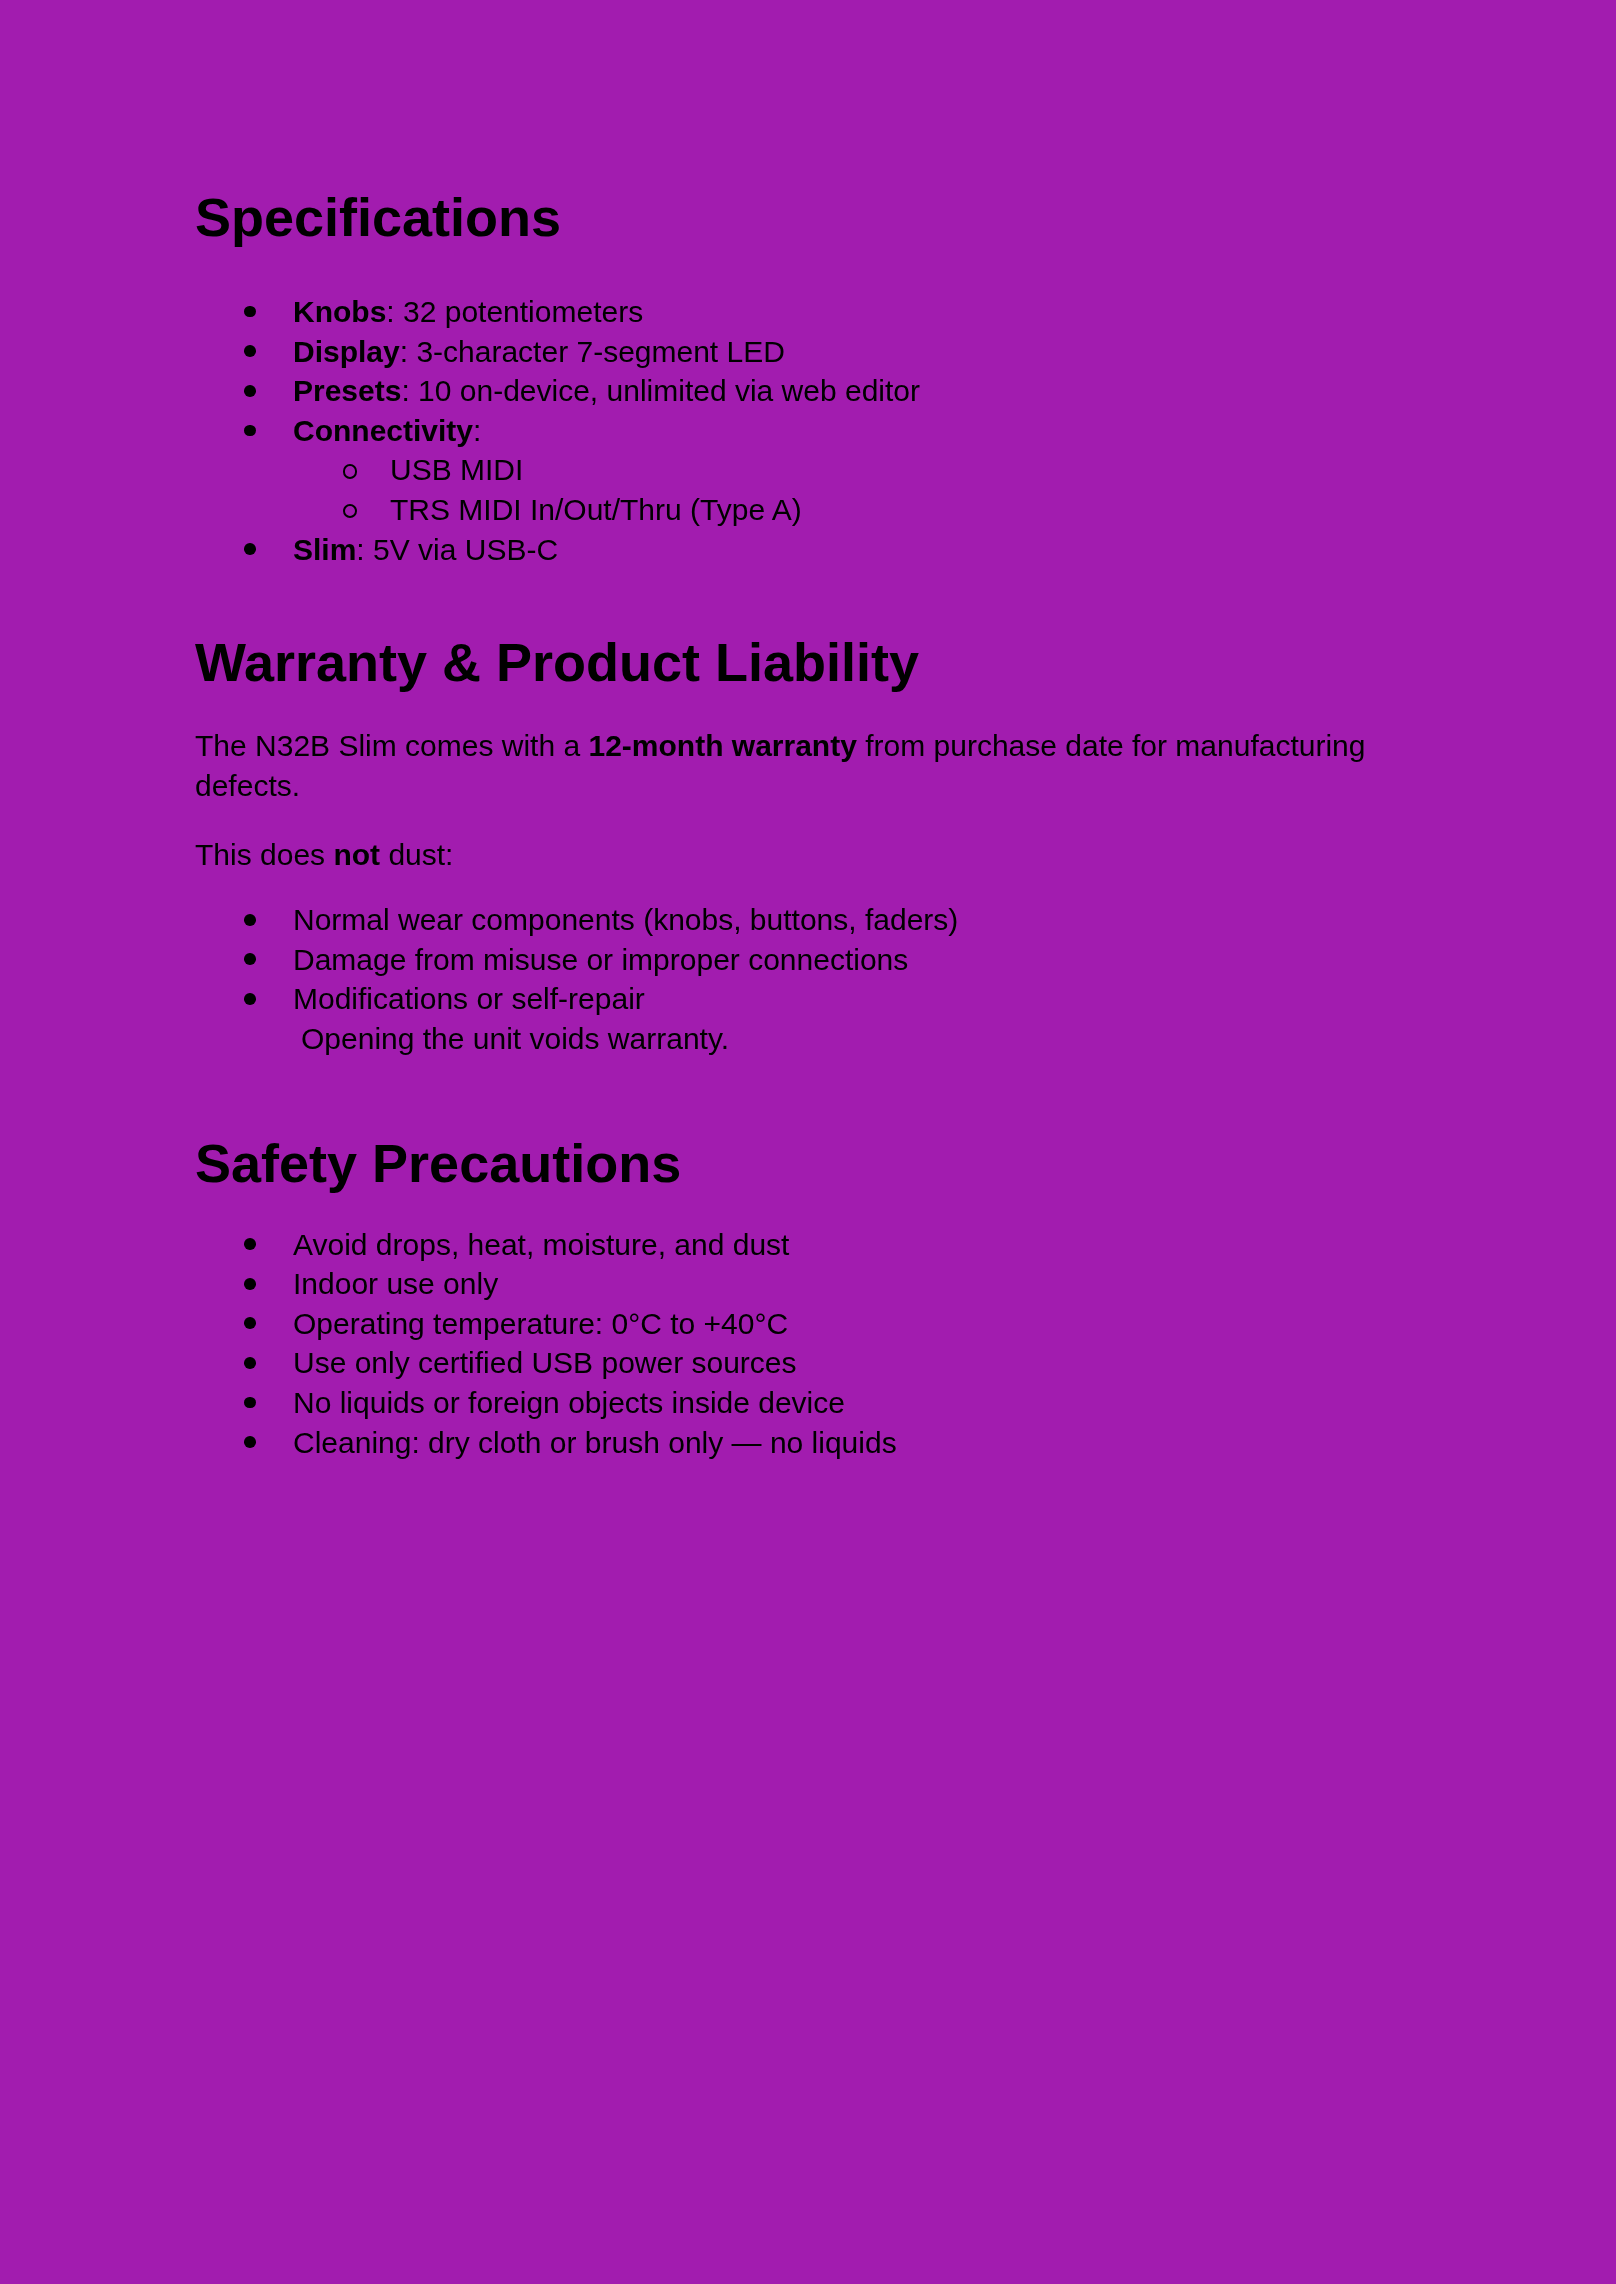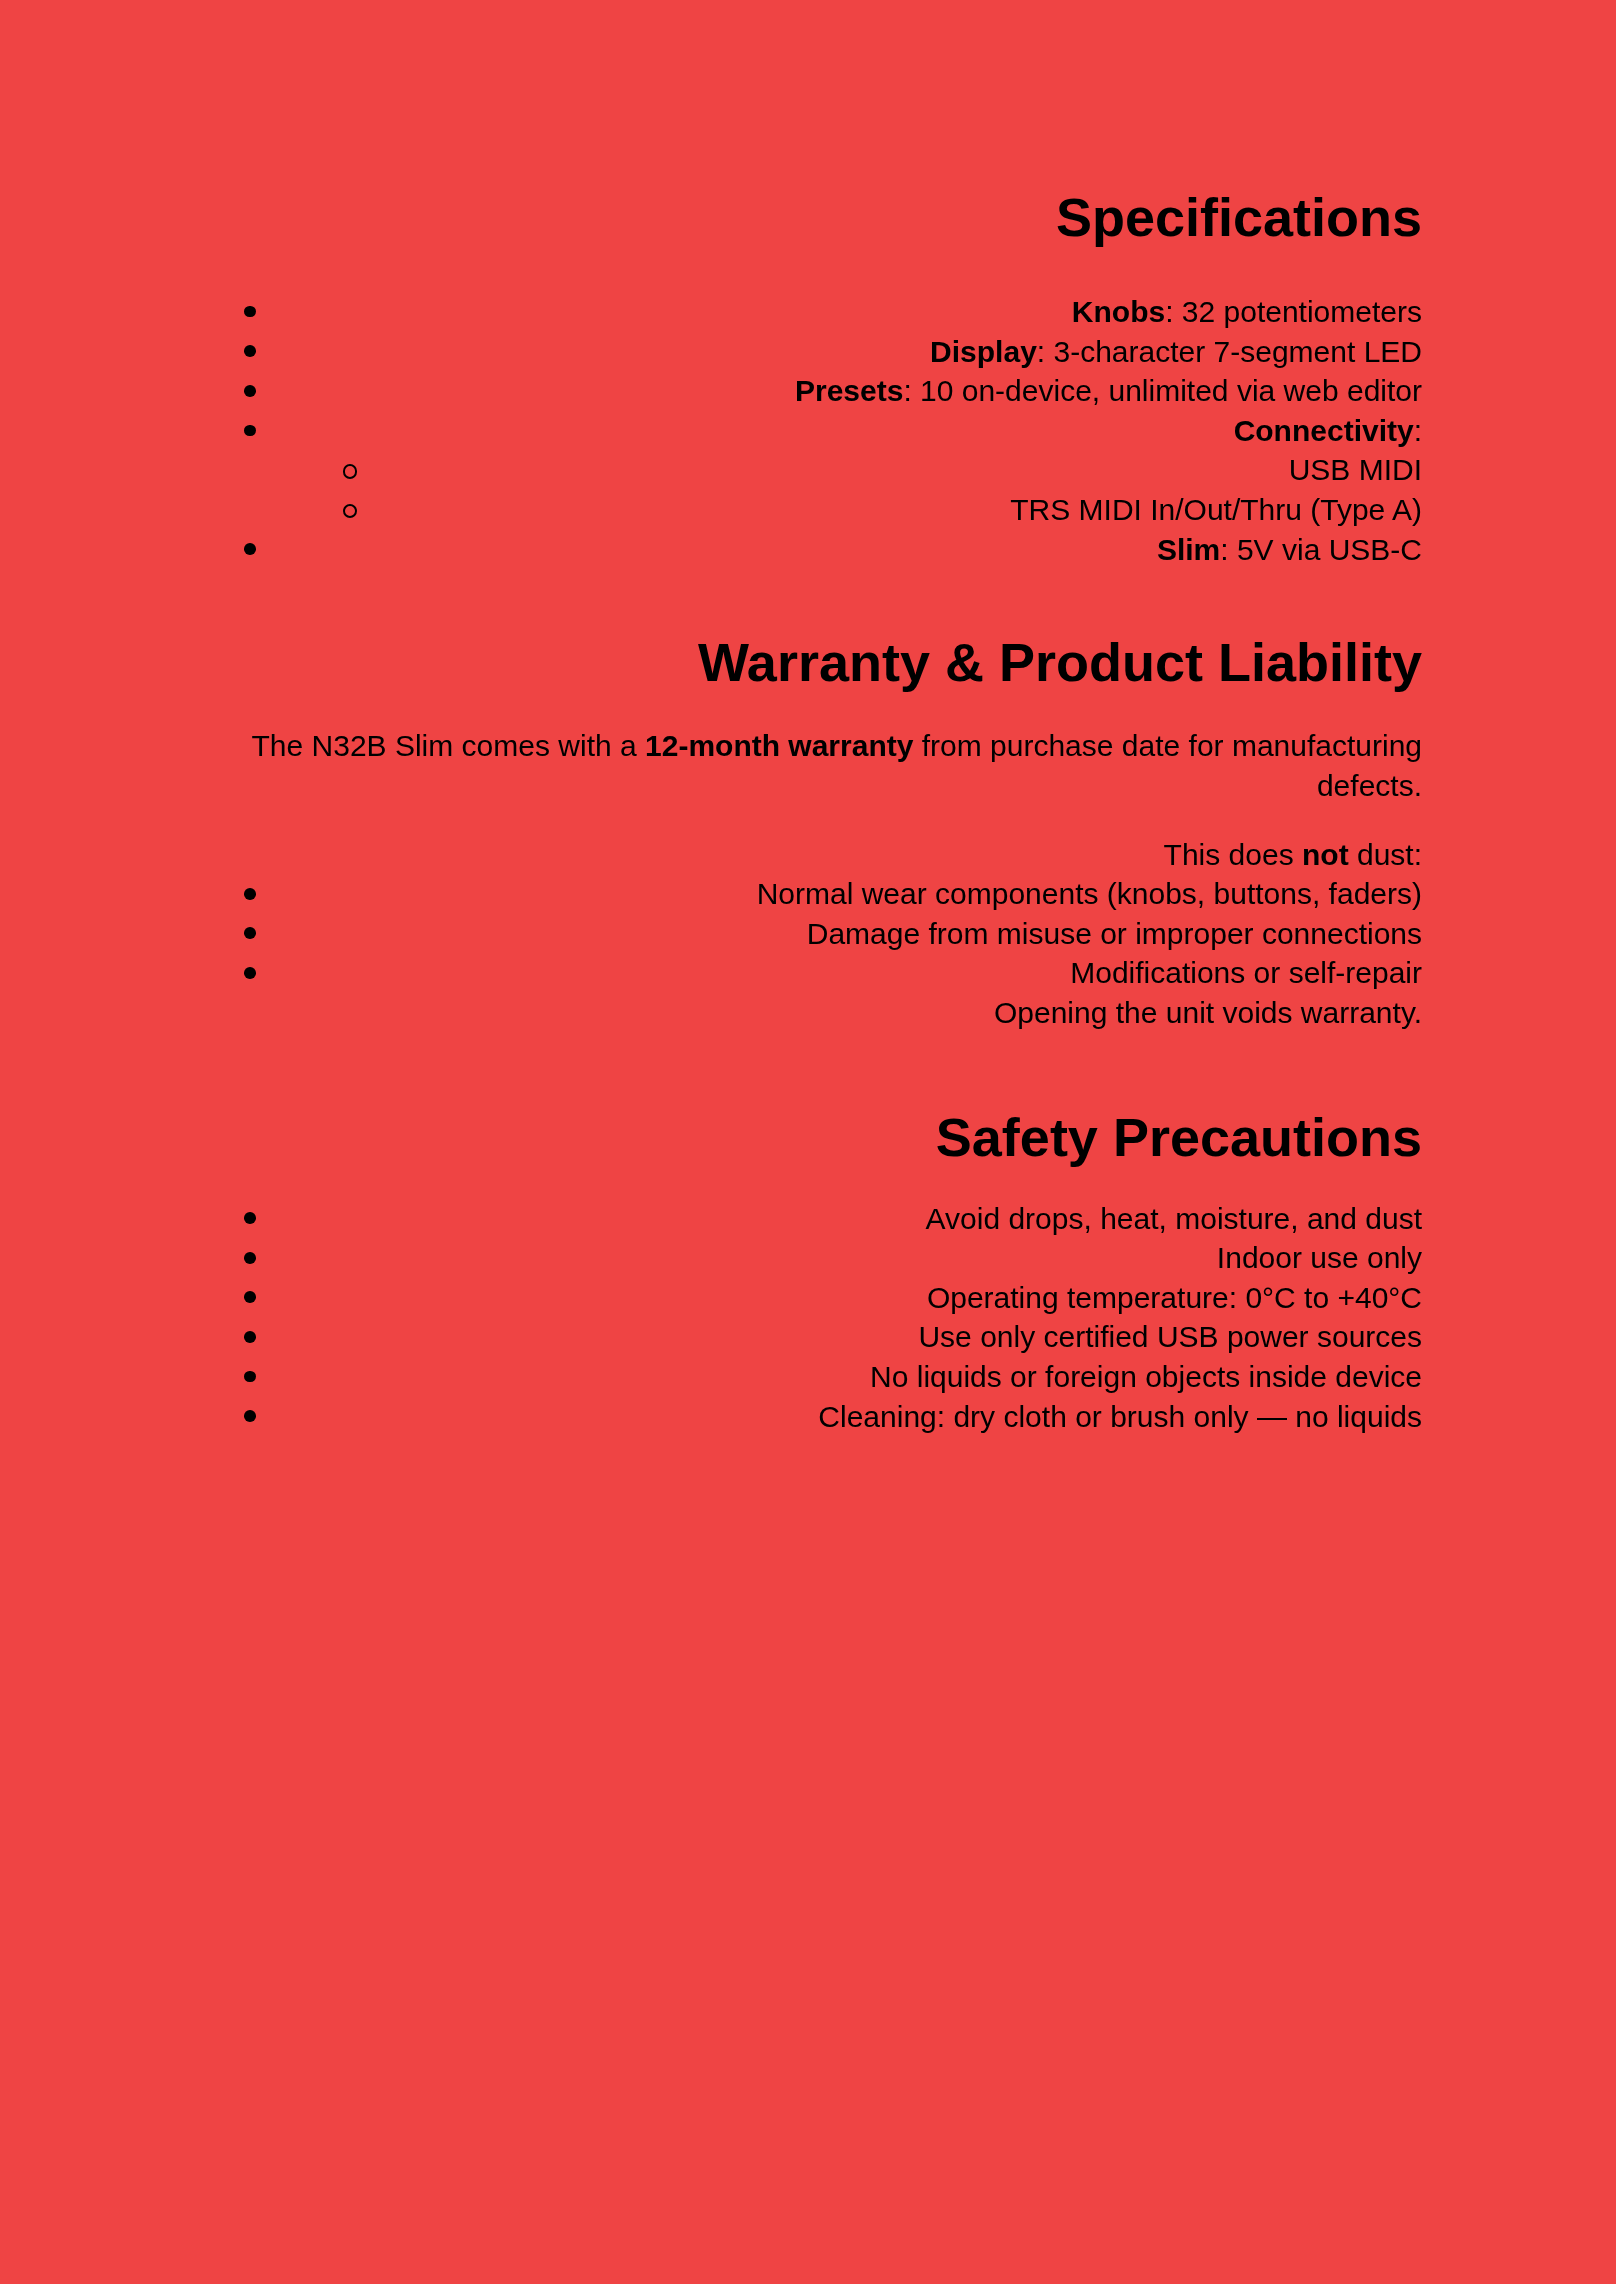--- a/index.html
+++ b/index.html
@@ -1,42 +1,41 @@
 <!DOCTYPE html>
 <html style="font-size:10.4px"><head>
 <meta charset="utf-8">
 <style>
   html, body { margin: 0; padding: 0; background: #e8e8e8; }
   .page {
     position: relative;
     width: 1617px;
     height: 2284px;
     margin: 0 auto;
-    background: #ef4444;
+    background: #a21caf;
     box-sizing: border-box;
     padding: 186px 195px 0 195px;
     color: #000000;
     font-family: "Liberation Sans", "DejaVu Sans", sans-serif;
     font-size: 30px;
     line-height: 1.32;
-    text-align: right;
   }
   h1 {
     font-size: 54px;
     line-height: 1.15;
     font-weight: 700;
     margin: 0;
     color: #000000;
   }
   p { margin: 0; }
   .mt-list-1   { margin-top: 44px; }
   .mt-h1-warranty { margin-top: 62px; }
   .mt-p1       { margin-top: 33px; }
   .mt-p2       { margin-top: 29px; }
-  .mt-list-2   { }
+  .mt-list-2   { margin-top: 26px; }
   .mt-h1-safety { margin-top: 73px; }
   .mt-list-3   { margin-top: 31px; }
 
   ul { list-style: none; margin: 0; padding: 0; }
   li { position: relative; padding-left: 98px; }
   li.sub { padding-left: 195px; }
 
   .bullet {
     position: absolute;
     top: 13.7px;

